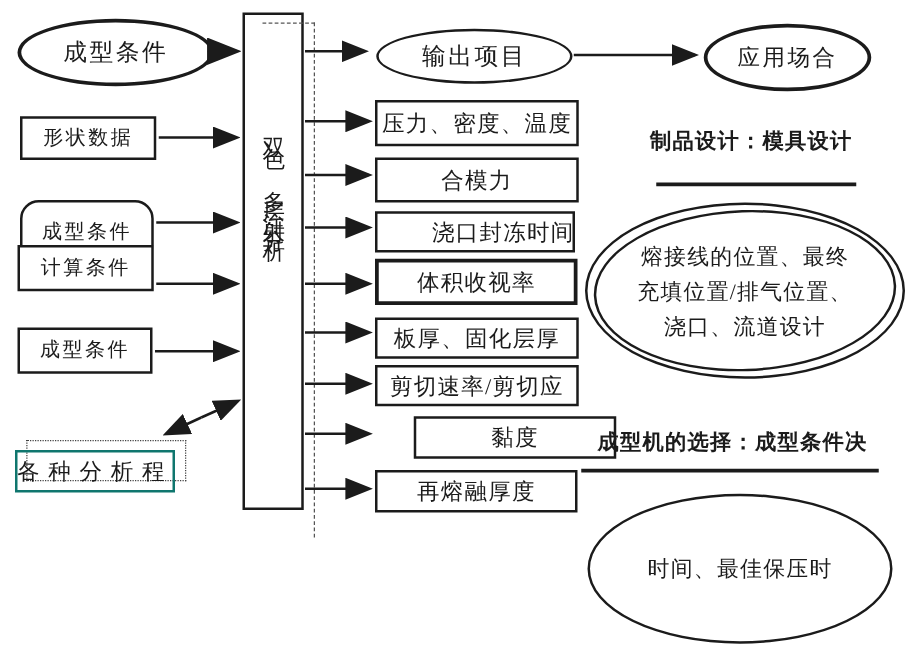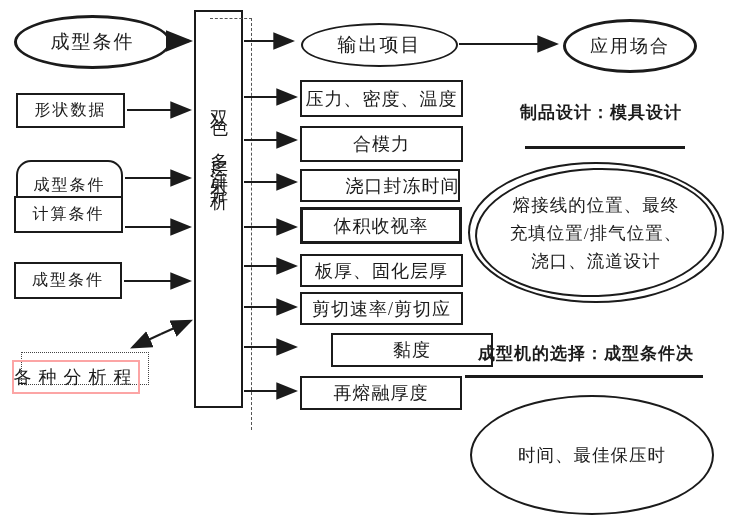--- a/index.html
+++ b/index.html
@@ -30,21 +30,21 @@
   .vshadow{
     position:absolute;left:210px;top:18px;width:42px;height:412px;box-sizing:border-box;
     border-top:1px dashed #555;border-right:1px dashed #555;z-index:3;
   }
   .agroup-dotted{
     position:absolute;left:21px;top:352px;width:128px;height:33px;box-sizing:border-box;
     border:1px dotted #444;z-index:2;
   }
   .agroup-solid{
     position:absolute;left:12px;top:360px;width:128px;height:34px;box-sizing:border-box;
-    border:2px solid #fca5a5;z-index:3;display:flex;align-items:center;justify-content:center;
+    border:2px solid #0f766e;z-index:3;display:flex;align-items:center;justify-content:center;
     font-size:18px;letter-spacing:7px;white-space:nowrap;
   }
   .note{
     position:absolute;font-size:17px;letter-spacing:1px;font-weight:600;white-space:nowrap;z-index:2;
   }
   .rule{position:absolute;height:3px;background:#1b1b1b;z-index:2;}
   .bubble{
     position:absolute;border:2px solid #1b1b1b;border-radius:50%;background:#fff;box-sizing:border-box;z-index:2;
   }
   .bubble-inner{

